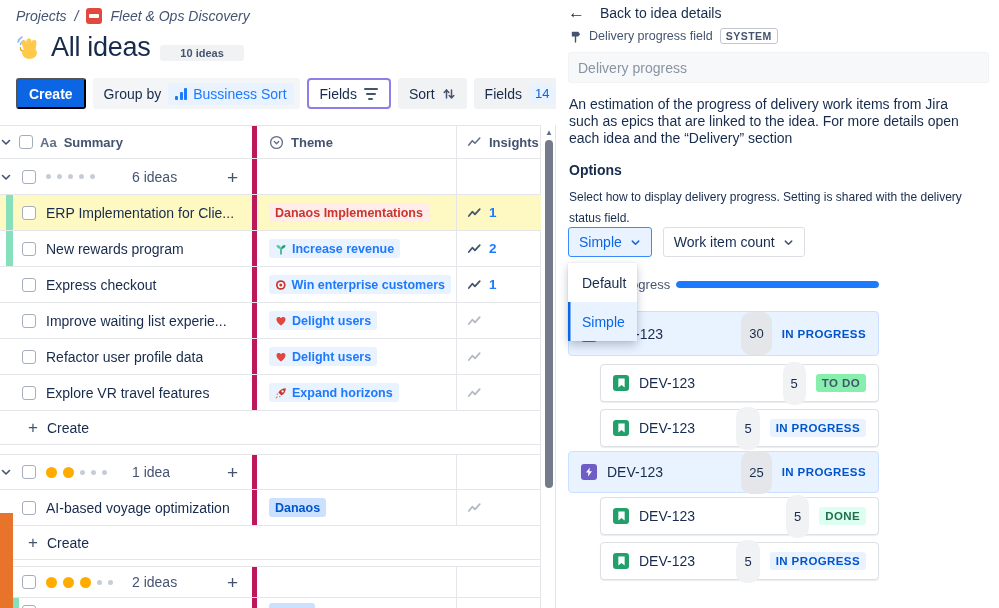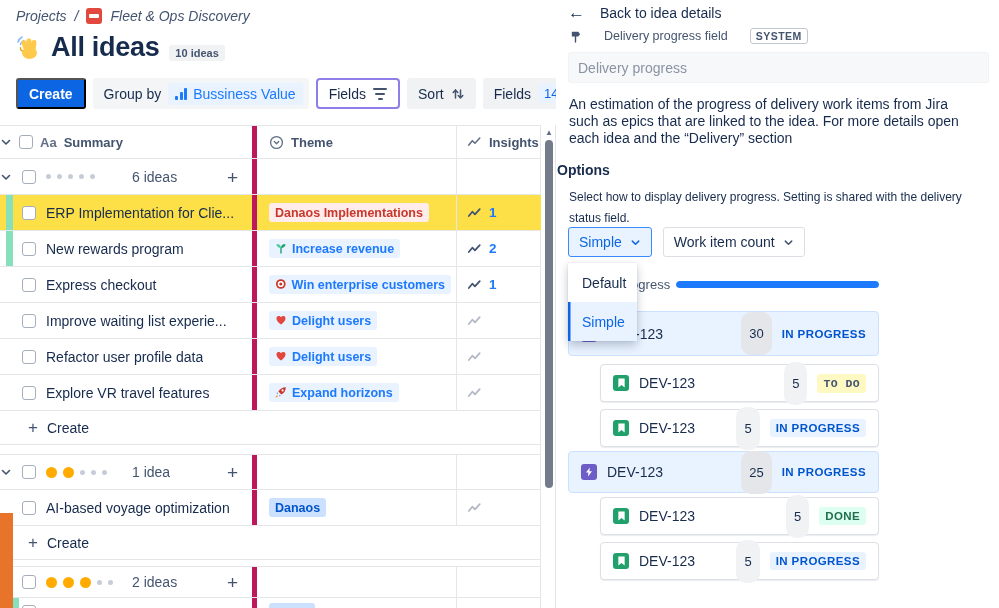--- a/index.html
+++ b/index.html
@@ -9,22 +9,22 @@
   .app { position:relative; width:999px; height:608px; background:#fff; }
 
   
   .main { position:absolute; left:0; top:0; width:556px; height:608px; }
 
   .breadcrumb { position:absolute; left:16px; top:8px; display:flex; align-items:center; gap:8px; font-size:14px; color:#44546F;font-style:italic; }
   .proj-avatar { width:16px; height:16px; border-radius:3px; background:#E2483D; position:relative; display:inline-block; }
   .proj-avatar::after { content:""; position:absolute; left:3px; top:6px; width:10px; height:4px; background:#fff; border-radius:1px; }
 
   .title-row { position:absolute; left:14px; top:32px; display:flex; align-items:center; gap:10px; }
-  .page-title { font-size:27px; font-weight:bold; color:#172B4D; letter-spacing:-0.3px; }
-  .count-chip { font-size:11px; color:#44546F; background:#F1F2F4; border-radius:3px; padding:2px 6px; font-weight:bold; margin-top:10px; }
+  .page-title { font-size:27px; font-weight:normal; color:#172B4D; letter-spacing:-0.3px; }
+  .count-chip { font-size:11px; color:#44546F; background:#F1F2F4; border-radius:3px; padding:2px 20px; font-weight:bold; margin-top:10px; }
 
   .toolbar { position:absolute; left:16px; top:78px; display:flex; align-items:center; gap:7px; }
   .btn { display:inline-flex; align-items:center; gap:7px; height:31px; padding:0 11px; border-radius:3px; font-size:14px; color:#172B4D; background:#F1F2F4; white-space:nowrap; cursor:pointer; }
   .btn-primary { background:#0C66E4; color:#fff; font-weight:bold; }
   .btn-groupby { background:#F4F5F7; padding-right:6px; }
   .gb-chip { display:inline-flex; align-items:center; gap:6px; background:#E9F2FF; color:#1D7AFC; border-radius:3px; padding:3px 7px; font-size:14px; }
   .bars { display:inline-flex; align-items:flex-end; gap:1.5px; height:12px; }
   .bars i { width:3px; background:#1D7AFC; border-radius:1px; display:block; }
   .btn-filter { background:#fff; border:2px solid #8F7EE7; border-radius:4px; }
   .filter-ic { display:inline-flex; flex-direction:column; gap:3px; align-items:center; }
@@ -37,56 +37,56 @@
   .row { display:grid; grid-template-columns:257px 200px 84px; border-bottom:1px solid #E4E6EA; position:relative; background:#fff; }
   .cell { display:flex; align-items:center; position:relative; overflow:hidden; }
   .c1 { padding-left:0; gap:10px; border-right:5px solid #be185d; }
   .c2 { padding-left:12px; border-right:1px solid #E4E6EA; }
   .c3 { padding-left:10px; gap:7px; }
   .thead { height:34px; border-top:1px solid #E4E6EA; color:#44546F; font-size:13px; font-weight:bold; }
   .thead .c1, .thead .c2, .thead .c3 { gap:7px; }
   .grp { height:36px;text-align:right; }
   .grp.bt { border-top:1px solid #E4E6EA; }
   .idea { height:36px; font-size:14px; }
-  .idea.selected .cell { background:#fde047; }
+  .idea.selected .cell { background:#fef9c3; }
   .accent { position:absolute; left:6px; top:0; bottom:0; width:7px; background:#86E0BC; z-index:2; }
   .accent.wide { width:13px; }
   .create-row { display:flex; align-items:center; height:34px; padding-left:28px; gap:9px; border-bottom:1px solid #E4E6EA; font-size:14px; color:#172B4D; background:#fff; }
   .gaprow { background:#fff; }
   .checkbox { width:14px; height:14px; border:1.5px solid #A5ADBA; border-radius:3px; background:#fff; flex:0 0 auto; }
   .title-txt { white-space:nowrap; overflow:hidden; }
   .dots { display:inline-flex; align-items:center; gap:6px; width:76px; flex:0 0 auto; }
   .dot { width:5px; height:5px; border-radius:50%; background:#C7CDD6; flex:0 0 auto; }
   .dot.filled { width:11px; height:11px; background:#FFAB00; }
   .grp-count { font-size:14px; color:#44546F; }
   .plus { position:absolute; right:14px; top:50%; transform:translateY(-50%); font-size:19px; color:#44546F; line-height:1; cursor:pointer; }
   .plus-sm { font-size:17px; color:#44546F; line-height:1; }
 
-  .badge { display:inline-flex; gap:5px; font-size:12.5px; font-weight:bold; border-radius:3px; padding:2.5px 6px; white-space:nowrap; max-width:182px; overflow:hidden; }
+  .badge { display:inline-flex; align-items:center; gap:5px; font-size:12.5px; font-weight:bold; border-radius:3px; padding:2.5px 6px; white-space:nowrap; max-width:182px; overflow:hidden; }
   .badge.blue { background:#E9F2FF; color:#1D7AFC; }
   .badge.red { background:#FFECEB; color:#C9372C; }
   .badge.blue-strong { background:#CCE0FF; color:#0055CC; }
   .ins-num { color:#1D7AFC; font-weight:bold; font-size:13.5px; }
 
   
   .scrollbar { position:absolute; left:542px; top:125px; bottom:0; width:14px; background:#fff; border-right:1px solid #E4E6EA; }
   .scroll-up { position:absolute; top:3px; left:0; width:14px; text-align:center; font-size:8px; color:#626F86; }
   .thumb { position:absolute; left:3px; top:15px; width:8px; height:348px; background:#747C8C; border-radius:4px; }
 
   .orange-strip { position:absolute; left:0; top:513px; width:13px; height:95px; background:#E8732A; z-index:5; }
 
   
   .panel { position:absolute; left:556px; top:0; width:443px; height:608px; background:#fff; }
   .back-row { position:absolute; left:12px; top:3px; display:flex; align-items:center; gap:15px; font-size:14px; color:#172B4D; cursor:pointer; }
   .back-arrow { font-size:17px; color:#172B4D; }
-  .field-row { position:absolute; left:13px; top:28px; display:flex; align-items:center; gap:22px; font-size:12.5px; color:#44546F; }
+  .field-row { position:absolute; left:13px; top:28px; display:flex; align-items:center; gap:7px; font-size:12.5px; color:#44546F; }
   .sys-badge { border:1px solid #C1C7D0; border-radius:3px; font-size:10.5px; font-weight:bold; color:#44546F; padding:1px 5px; letter-spacing:0.5px; background:#fff; }
   .name-input { position:absolute; left:12px; top:52px; width:421px; height:31px; background:#F7F8F9; border:1px solid #F1F2F4; border-radius:3px; font-size:14px; color:#8993A4; padding:0 9px; font-family:"Liberation Sans", sans-serif; }
   .desc { position:absolute; left:13px; top:96px; width:412px; font-size:14px; line-height:17px; color:#172B4D; }
-  .opt-title { position:absolute; left:1px; top:162px; font-size:14px; font-weight:bold; color:#172B4D; }
+  .opt-title { position:absolute; left:13px; top:162px; font-size:14px; font-weight:bold; color:#172B4D; }
   .opt-desc { position:absolute; left:13px; top:187px; width:395px; font-size:12px; line-height:21px; color:#172B4D; }
   .dd-row { position:absolute; left:12px; top:227px; display:flex; gap:11px; }
   .dd { display:inline-flex; align-items:center; gap:8px; height:30px; padding:0 10px; border-radius:3px; font-size:14px; cursor:pointer; }
   .dd-selected { background:#E9F2FF; border:1px solid #388BFF; color:#0C66E4; }
   .dd-plain { background:#fff; border:1px solid #DCDFE4; color:#172B4D; }
 
   .menu { position:absolute; left:12px; top:263px; width:69px; background:#fff; border-radius:0 0 4px 4px; box-shadow:0 4px 10px rgba(9,30,66,0.25), 0 0 1px rgba(9,30,66,0.31); z-index:10; }
   .menu-item { height:39px; display:flex; align-items:center; padding-left:14px; font-size:14px; color:#172B4D; cursor:pointer; }
   .menu-item.selected { background:#E9F2FF; color:#0C66E4; box-shadow:inset 2.5px 0 0 #0C66E4; }
 
@@ -94,21 +94,21 @@
   .pbar { position:absolute; left:120px; top:281px; width:203px; height:7px; background:#E4E6EA; border-radius:4px; overflow:hidden; }
   .pbar-fill { height:100%; background:#1D7AFC; border-radius:4px; }
 
   .card { position:absolute; display:flex; align-items:center; padding:0 12px; gap:10px; border-radius:4px; background:#fff; border:1px solid #DCDFE4; box-shadow:0 1px 1px rgba(9,30,66,0.08); }
   .card.hl { background:#E9F2FF; border:1px solid #CCE0FF; box-shadow:none; }
   .card-key { font-size:14px; color:#172B4D; flex:1; }
   .cnt-pill { background:#F1F2F4; border-radius:10px; padding:14px 8px; font-size:13px; color:#172B4D; }
   .card.hl .cnt-pill { background:#E4E6EA; }
   .status { font-size:11.5px; font-weight:bold; letter-spacing:0.4px; border-radius:3px; padding:3px 6px; }
   .st-inprogress { background:#E9F2FF; color:#0055CC; }
-  .st-todo { background:#fef9c3; color:#44546F;font-family:Liberation Mono, monospace; }
+  .st-todo { background:#86efac; color:#44546F; }
   .st-done { background:#DCFFF1; color:#216E4E; }
   .st-text { background:transparent; color:#0055CC; padding:3px 0; }
   .type-ic { width:16px; height:16px; border-radius:3px; flex:0 0 auto; display:flex; align-items:center; justify-content:center; }
   .type-story { background:#22A06B; }
   .type-epic { background:#6E5DC6; }
 
   svg { display:block; }
   .hdr-ic { color:#626F86; }
 </style>
 </head>
@@ -142,21 +142,21 @@
     <div class="toolbar">
       <button class="btn btn-primary">Create</button>
       <div class="btn btn-groupby">
         <span>Group by</span>
         <span class="gb-chip">
           <span class="bars">
               <i style="height:4px"></i>
               <i style="height:8px"></i>
               <i style="height:12px"></i>
             </span>
-          <span>Bussiness Value</span>
+          <span>Bussiness Sort</span>
         </span>
       </div>
       <div class="btn btn-filter">
         <span>Fields</span>
         <span class="filter-ic">
             <i style="width:14px"></i>
             <i style="width:10px"></i>
             <i style="width:5px"></i>
           </span>
       </div>

